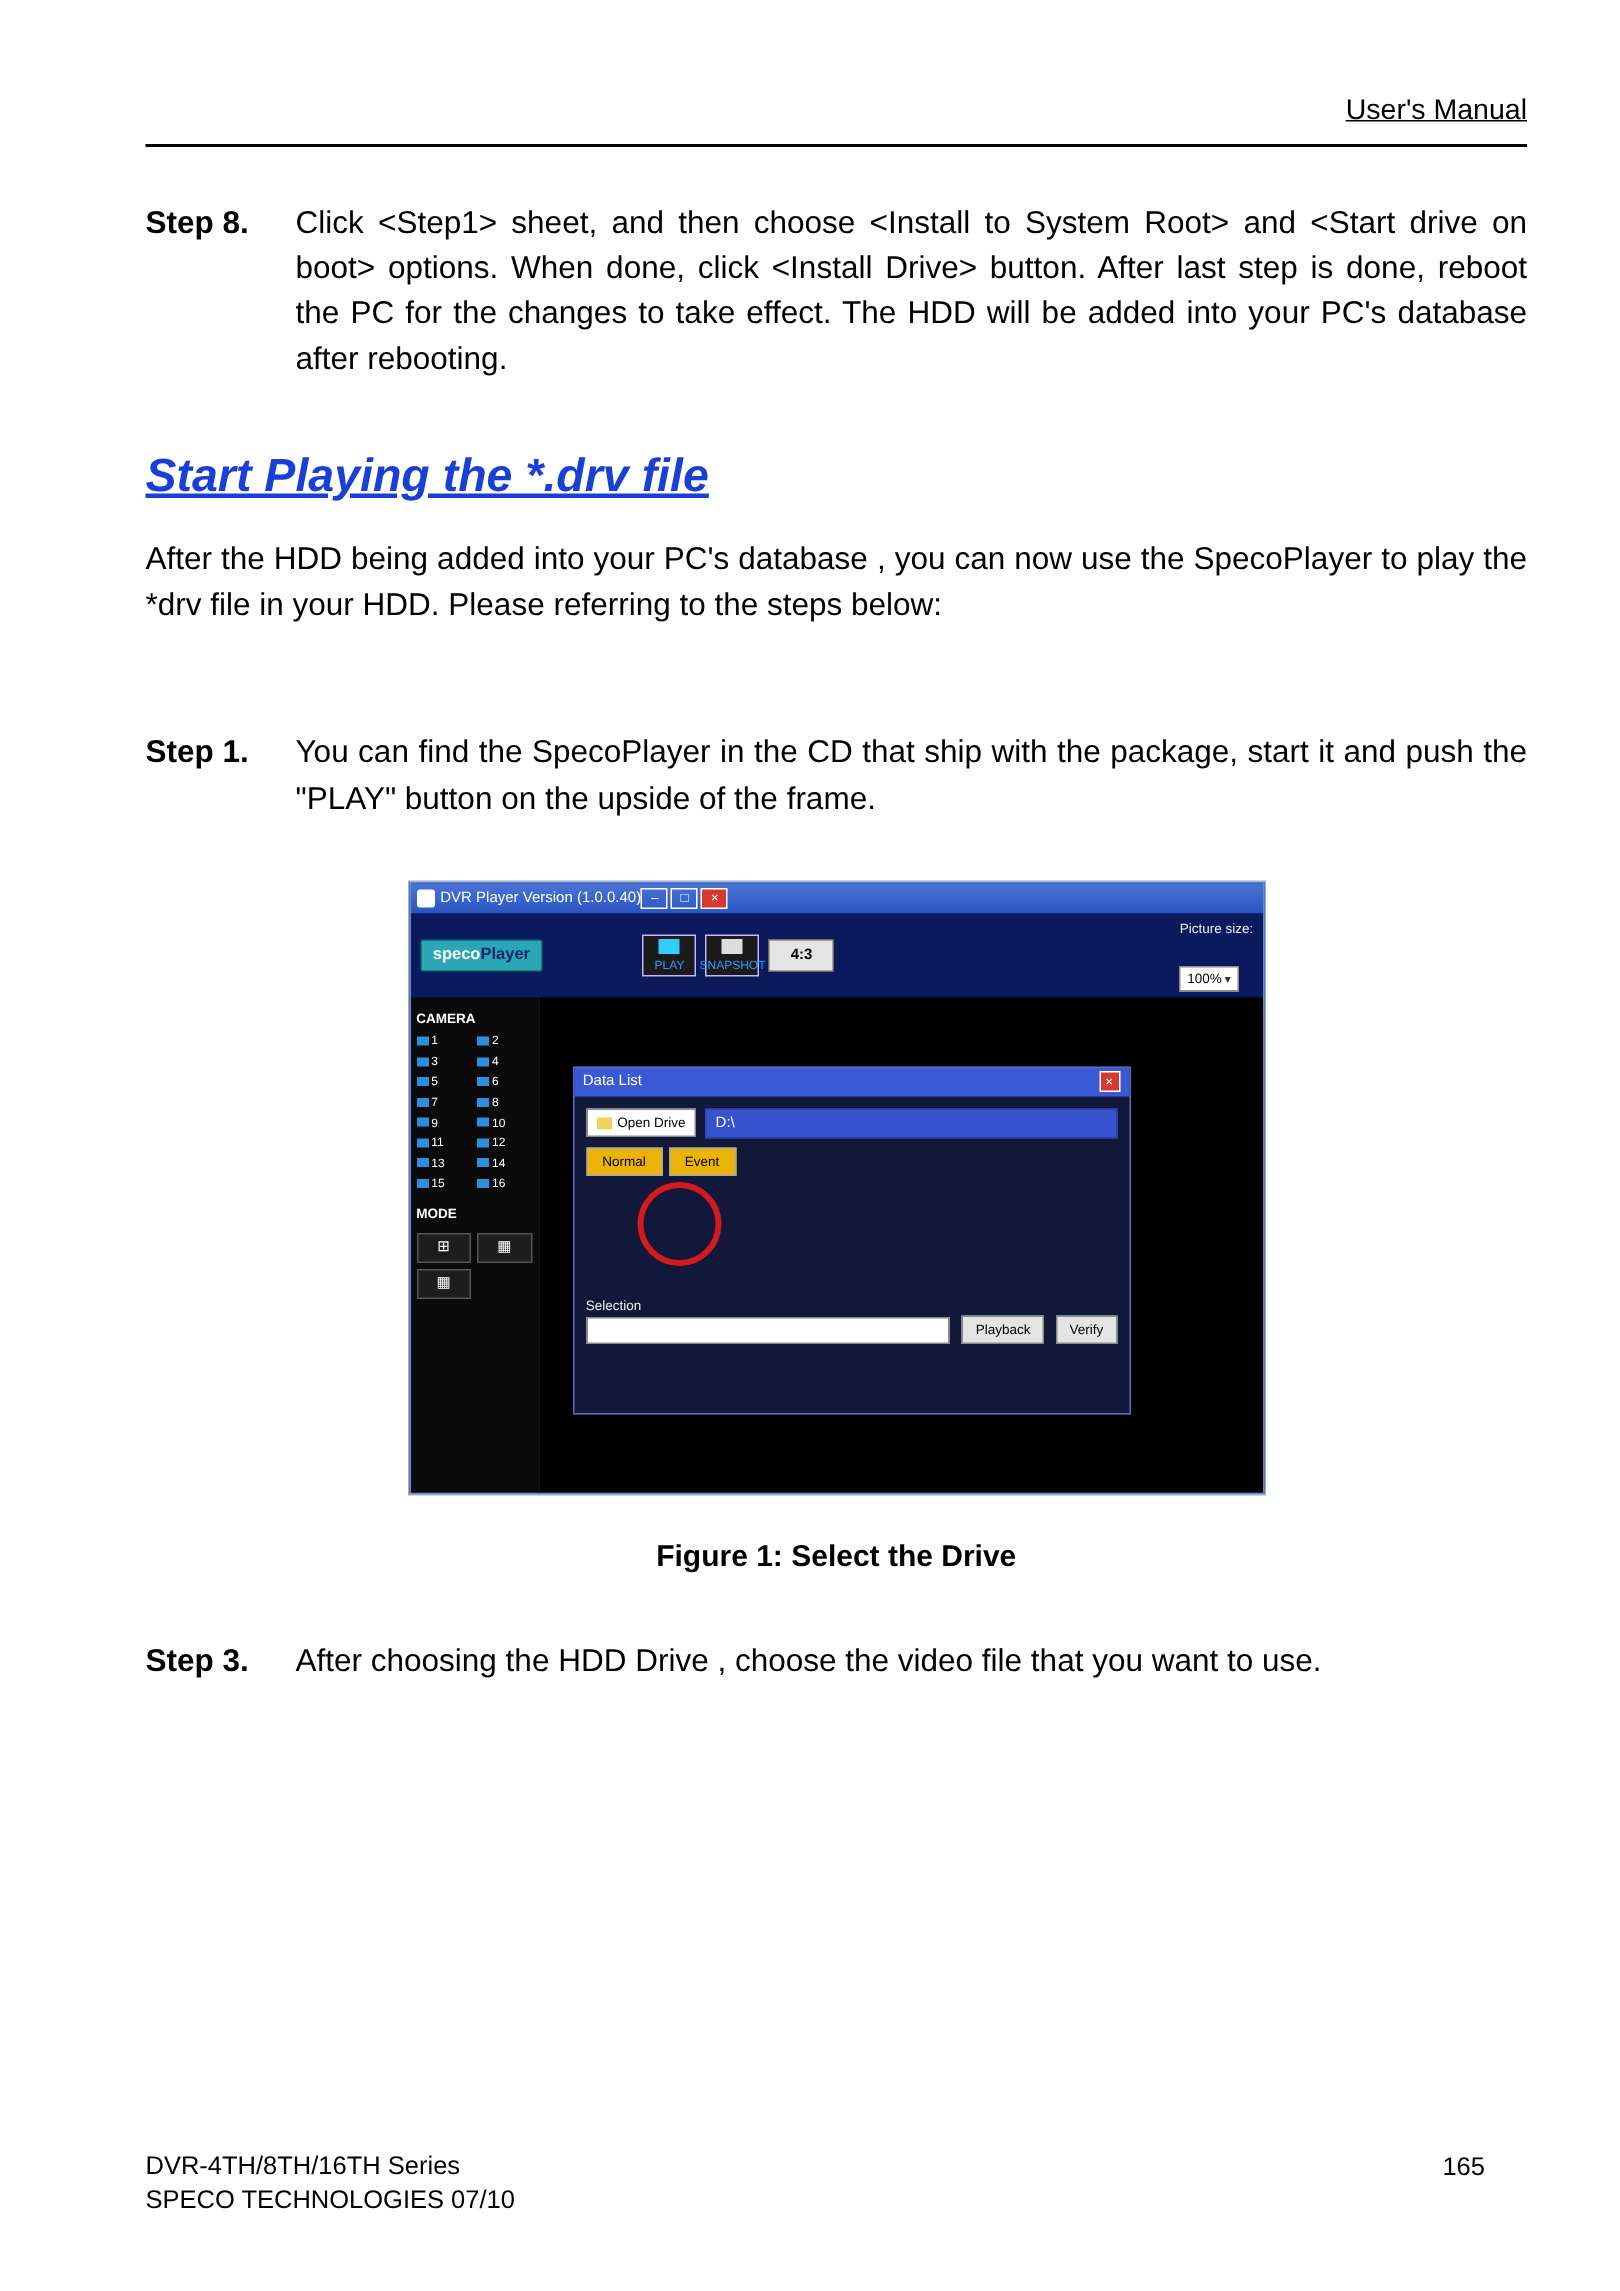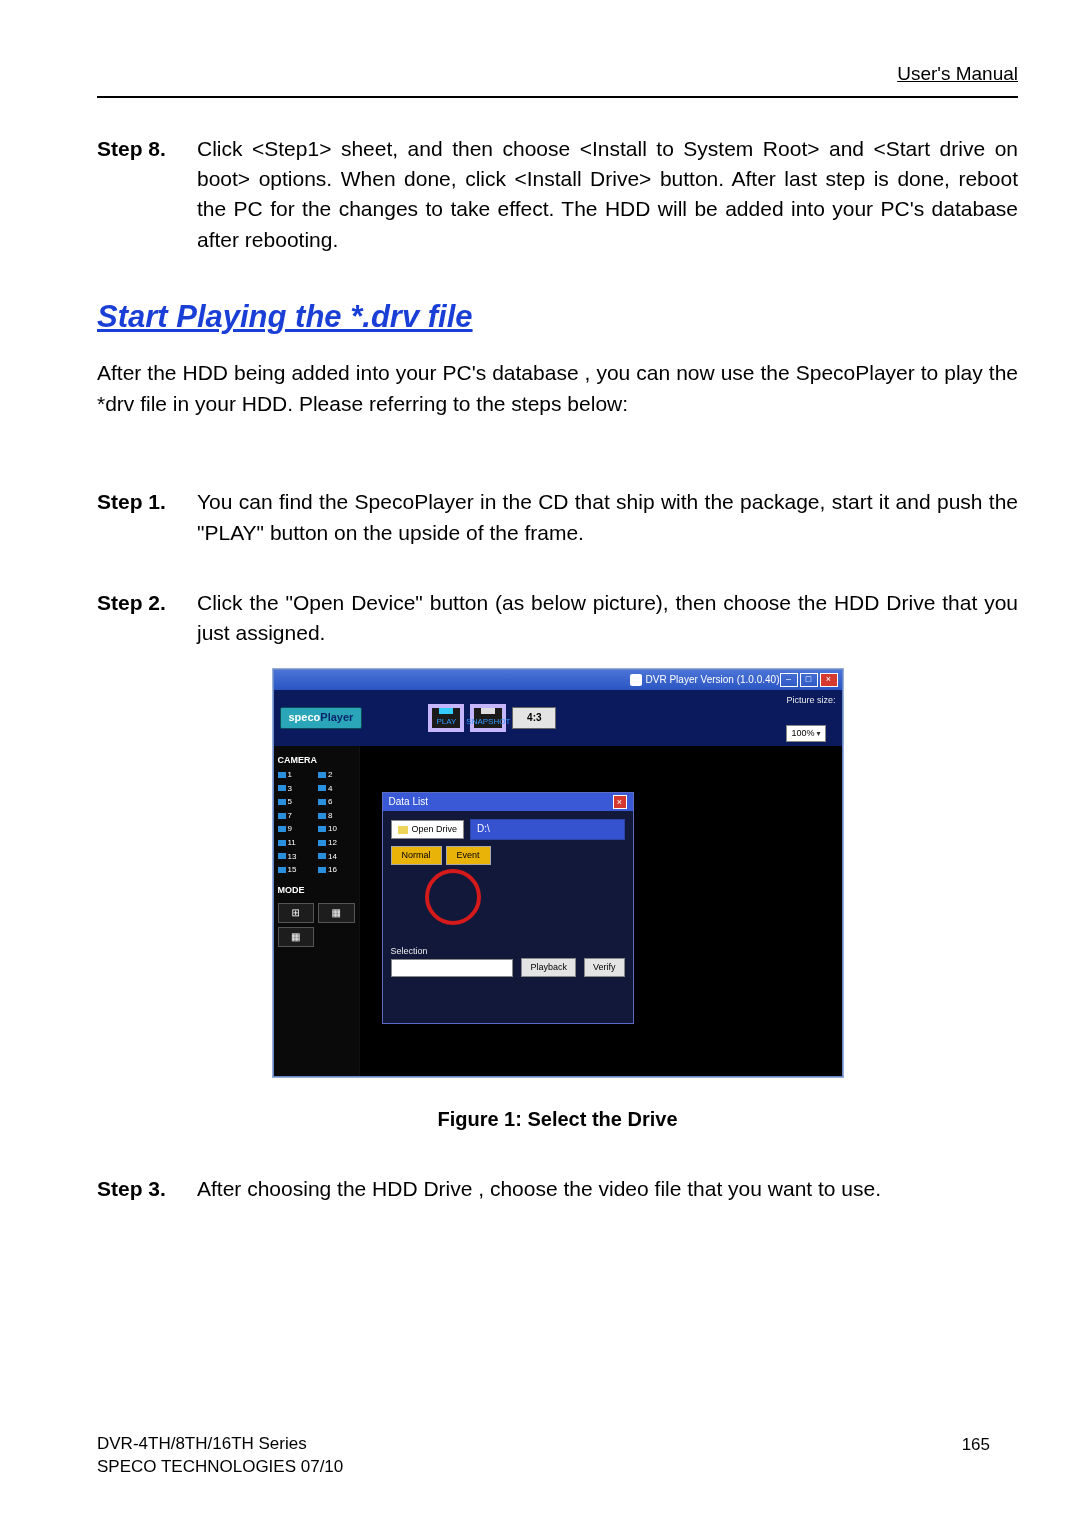--- a/index.html
+++ b/index.html
@@ -55,21 +55,21 @@
     width: 570px;
     background: #002060;
     border: 1px solid #6688cc;
     box-shadow: 0 0 0 1px #9aaed8;
     font-size: 11px;
     color: #fff;
   }
   .titlebar {
     display: flex;
     align-items: center;
-    justify-content: flex-end;
+    justify-content: flex-start;
     background: linear-gradient(#4b74d6, #2a55c2);
     height: 20px;
     padding: 0 4px;
     font-size: 10px;
   }
   .titlebar-left { display: flex; align-items: center; gap: 4px; }
   .tb-icon {
     width: 12px; height: 12px;
     background: #fff; border-radius: 2px;
   }
@@ -91,24 +91,24 @@
     color: #fff;
     padding: 2px 8px;
     border: 1px solid #0a4b55;
     border-radius: 2px;
     font-size: 11px;
     font-weight: bold;
   }
   .logo-btn .p2 { color: #0a266e; }
   .tool-btn {
     width: 36px; height: 28px;
-    border: 4px solid #c4b5fd;
+    border: 1px solid #c4b5fd;
     background: #1b1b1b;
     display: flex; flex-direction: column;
-    align-items: center; justify-content: center;
+    align-items: center; justify-content: flex-end;
     font-size: 8px; color: #39f;
   }
   .tool-btn .ico { width: 14px; height: 10px; background: #ddd; margin-bottom: 2px; }
   .aspect-btn {
     width: 44px; height: 22px;
     background: #e4e4e4; color: #000;
     border: 1px solid #666;
     display: flex; align-items: center; justify-content: center;
     font-size: 10px; font-weight: bold;
   }
@@ -157,21 +157,21 @@
   }
   .mode-row2 { margin-top: 4px; }
   .stage {
     flex: 1; position: relative;
     background: #000;
     min-height: 330px;
   }
   .datalist {
     position: absolute;
     left: 22px; top: 46px;
-    width: 252px; height: 232px;
+    width: 372px; height: 232px;
     background: #12183a;
     border: 1px solid #5a6cc4;
   }
   .dl-title {
     background: #3959d6;
     color: #fff;
     font-size: 10px;
     padding: 2px 6px;
     display: flex; justify-content: space-between; align-items: center;
   }
@@ -247,24 +247,20 @@
 
   <div class="section-title">Start Playing the *.drv file</div>
 
   <div class="intro">After the HDD being added into your PC's database , you can now use the SpecoPlayer to play the *drv file in your HDD. Please referring to the steps below:</div>
 
   <div class="step-row">
     <div class="step-label">Step 1.</div>
     <div class="step-body">You can find the SpecoPlayer in the CD that ship with the package, start it and push the "PLAY" button on the upside of the frame.</div>
   </div>
 
-  <div class="step-row" style="margin-bottom:12px;">
-    <div class="step-label">Step 2.</div>
-    <div class="step-body">Click the "Open Device" button (as below picture), then choose the HDD Drive that you just assigned.</div>
-  </div>
 
   <div class="screenshot-wrap">
     <div class="shot">
 
       <div class="titlebar">
         <div class="titlebar-left">
           <div class="tb-icon"></div>
           <span>DVR Player Version (1.0.0.40)</span>
         </div>
         <div class="winbtns">

